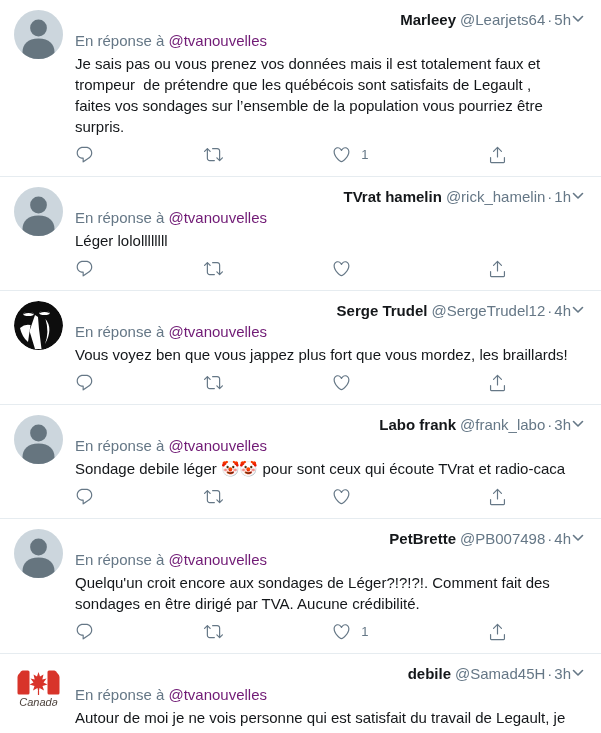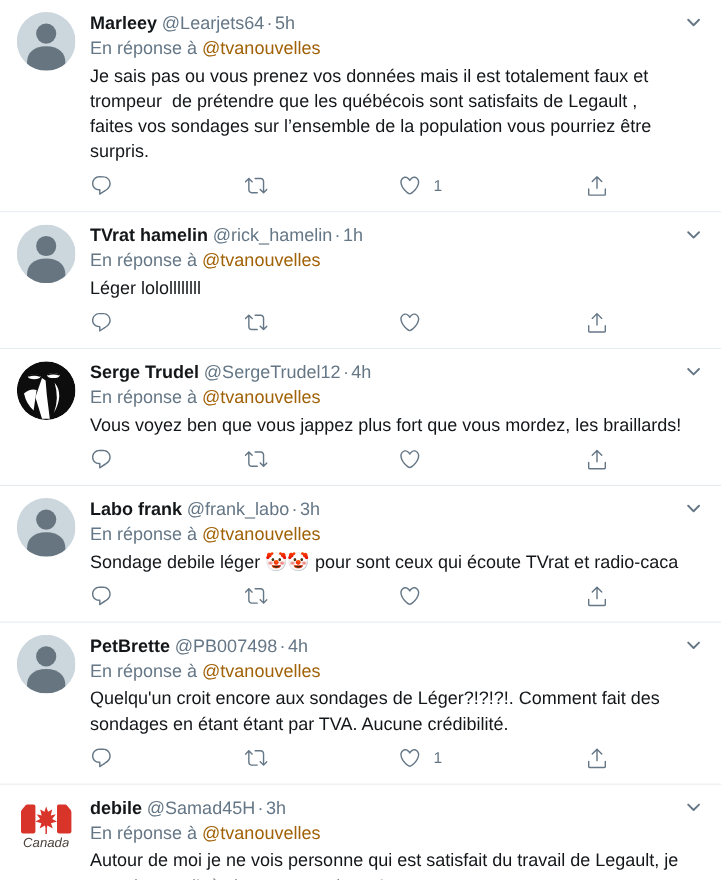--- a/index.html
+++ b/index.html
@@ -19,26 +19,26 @@
     cursor: pointer;
   }
   .avatar-col { flex: 0 0 49px; width: 49px; margin-right: 12px; }
   .avatar {
     display: block; width: 49px; height: 49px;
     border-radius: 50%; overflow: hidden; font-style: italic;
   }
   .avatar svg { display: none; width: 49px; height: 49px; }
   .content { flex: 1; min-width: 0; padding-right: 14px; }
   .name-row {
-    font-size: 15px; line-height: 20px; color: #657786; white-space: nowrap;
+    font-size: 15px; line-height: 20px; color: #657786; white-space: nowrap; text-align: right;
   }
   .display-name { font-weight: bold; color: #14171a; margin-right: 4px; }
   .dot { margin: 0 2px; }
   .reply-line { font-size: 15px; line-height: 21px; color: #657786; }
-  .reply-handle { color: #a16207; text-decoration: none; cursor: pointer; }
+  .reply-handle { color: #701a75; text-decoration: none; cursor: pointer; }
   .tweet-text {
     font-size: 15px; line-height: 21px; color: #14171a; margin-top: 2px;
     white-space: pre-wrap; word-wrap: break-word;
   }
   .actions {
     display: flex; justify-content: space-between; align-items: center;
     max-width: 432px; margin-top: 8px; padding-bottom: 12px;
   }
   .action {
     display: flex; align-items: center; color: #657786; cursor: pointer;
@@ -282,21 +282,21 @@
 
       </span>
     </div>
     <div class="content">
       <div class="name-row">
         <span class="display-name">PetBrette</span><span>@PB007498</span><span class="dot">·</span><span>4h</span>
       </div>
       <div class="reply-line">
         <span>En réponse à </span><a class="reply-handle">@tvanouvelles</a>
       </div>
-      <div class="tweet-text">Quelqu'un croit encore aux sondages de Léger?!?!?!. Comment fait des sondages en étant étant par TVA. Aucune crédibilité.</div>
+      <div class="tweet-text">Quelqu'un croit encore aux sondages de Léger?!?!?!. Comment fait des sondages en être dirigé par TVA. Aucune crédibilité.</div>
       <div class="actions">
         <div class="action">
           <svg viewBox="0 0 24 24">
               <path d="M14.046 2.242l-4.148-.01h-.002c-4.374 0-7.8 3.427-7.8 7.802 0 4.098 3.186 7.206 7.465 7.37v3.828c0 .108.044.286.12.403.142.225.384.347.632.347.138 0 .277-.038.402-.118.264-.168 6.473-4.14 8.088-5.506 1.902-1.61 3.04-3.97 3.043-6.312v-.017c-.006-4.367-3.43-7.787-7.8-7.788zm3.787 12.972c-1.134.96-4.862 3.405-6.772 4.643V16.67c0-.414-.335-.75-.75-.75h-.396c-3.66 0-6.318-2.476-6.318-5.886 0-3.534 2.768-6.302 6.3-6.302l4.147.01h.002c3.532 0 6.3 2.766 6.302 6.296-.003 1.91-.942 3.844-2.514 5.176z"></path>
             </svg>
         </div>
         <div class="action">
           <svg viewBox="0 0 24 24">
               <path d="M23.77 15.67c-.292-.293-.767-.293-1.06 0l-2.22 2.22V7.65c0-2.068-1.683-3.75-3.75-3.75h-5.85c-.414 0-.75.336-.75.75s.336.75.75.75h5.85c1.24 0 2.25 1.01 2.25 2.25v10.24l-2.22-2.22c-.293-.293-.768-.293-1.06 0s-.294.768 0 1.06l3.5 3.5c.145.147.337.22.53.22s.383-.072.53-.22l3.5-3.5c.294-.292.294-.767 0-1.06zm-10.66 3.28H7.26c-1.24 0-2.25-1.01-2.25-2.25V6.46l2.22 2.22c.148.147.34.22.532.22s.384-.073.53-.22c.293-.293.293-.768 0-1.06l-3.5-3.5c-.293-.294-.768-.294-1.06 0l-3.5 3.5c-.294.292-.294.767 0 1.06s.767.293 1.06 0l2.22-2.22V16.7c0 2.068 1.683 3.75 3.75 3.75h5.85c.414 0 .75-.336.75-.75s-.337-.75-.75-.75z"></path>
             </svg>

